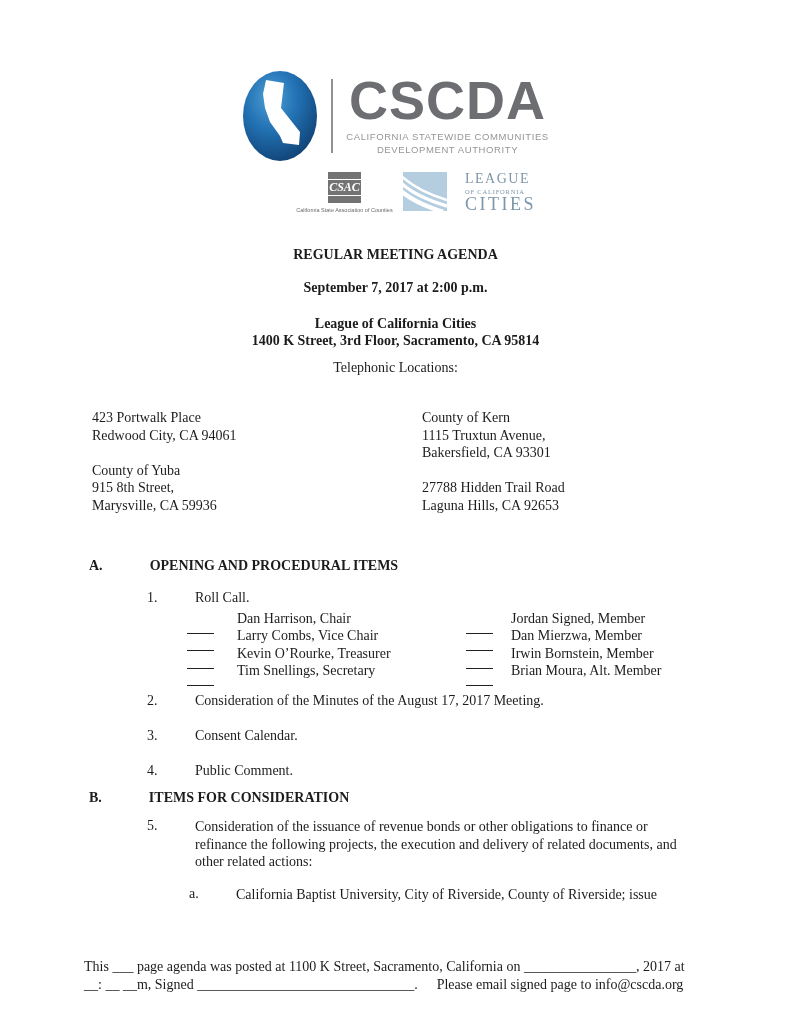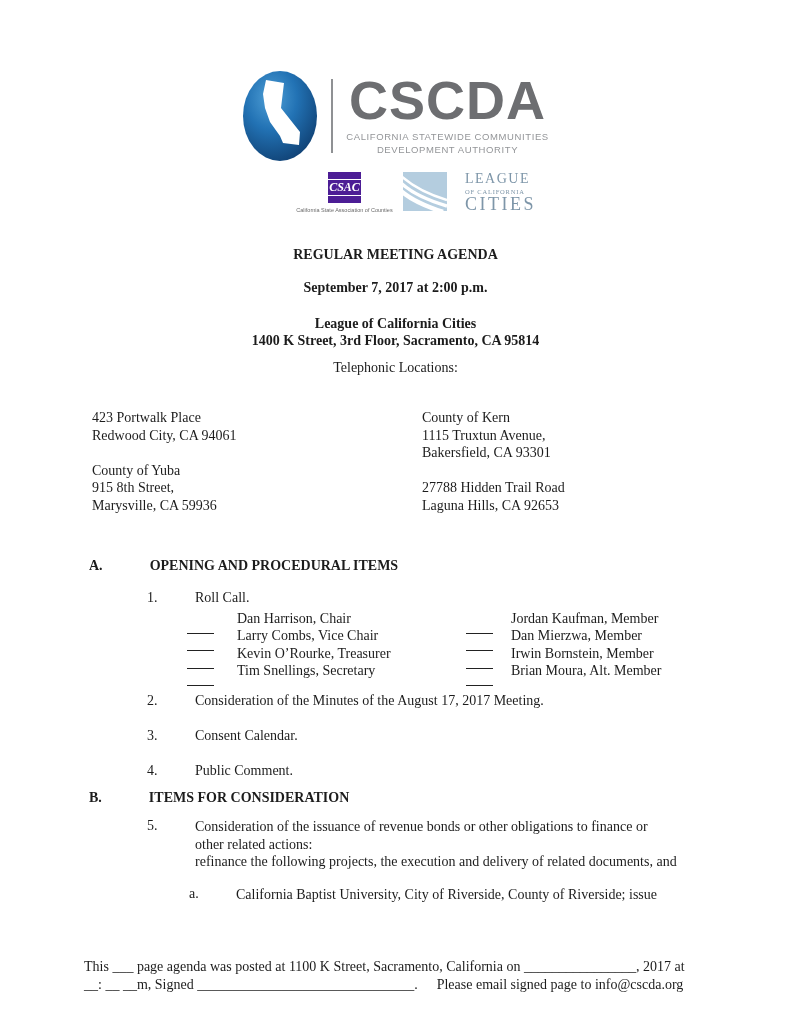--- a/index.html
+++ b/index.html
@@ -14,21 +14,21 @@
 
   
   .lockup { top:42px; left:0; right:0; display:flex; justify-content:center; align-items:center; gap:13px; }
   .lockup-divider { width:2px; height:74px; background:#8f9194; }
   .lockup-text { text-align:center; font-family:"Liberation Sans","DejaVu Sans",sans-serif; }
   .lockup-acronym { font-weight:bold; font-size:54px; line-height:48px; color:#6d6e71; letter-spacing:1px; }
   .lockup-tagline { margin-top:6px; font-size:9.5px; line-height:13px; color:#939598; letter-spacing:0.6px; }
 
   
   .csac { left:292px; top:144px; width:105px; text-align:center; }
-  .csac-box { margin:0 auto; width:33px; height:31px; background:#4c1d95; display:flex; align-items:center; justify-content:center; }
+  .csac-box { margin:0 auto; width:33px; height:31px; background:#737373; display:flex; align-items:center; justify-content:center; }
   .csac-box-inner { border:1px solid #ffffff; padding:1px 2px; color:#ffffff; font-style:italic; font-weight:bold; font-size:12px; line-height:13px; }
   .csac-caption { margin-top:4px; font-family:"Liberation Sans","DejaVu Sans",sans-serif; font-size:5.5px; color:#6a6a6a; white-space:nowrap; }
   .league { left:403px; top:144px; display:flex; gap:18px; align-items:flex-start; }
   .league-text { color:#7e96a9; }
   .lg1 { font-size:14px; letter-spacing:1.5px; line-height:14px; }
   .lg2 { font-size:6.5px; letter-spacing:0.8px; line-height:7px; margin-top:2px; }
   .lg3 { font-size:18px; letter-spacing:2.5px; line-height:15px; margin-top:2px; }
 
   
   .cline { left:0; right:0; text-align:center; font-weight:bold; }
@@ -133,21 +133,21 @@
   <div class="abs item" style="left:147px; top:562px;">
     <span class="item-num">1.</span>
       <span>Roll Call.</span>
   </div>
 
   <div class="abs rc-table">
     <div class="rc-row">
       <span class="rc-blank rc-b1" style="top:10px;"></span>
       <span class="rc-n1">Dan Harrison, Chair</span>
       <span class="rc-blank rc-b2" style="top:10px;"></span>
-      <span class="rc-n2">Jordan Kaufman, Member</span>
+      <span class="rc-n2">Jordan Signed, Member</span>
     </div>
     <div class="rc-row">
       <span class="rc-blank rc-b1" style="top:10px;"></span>
       <span class="rc-n1">Larry Combs, Vice Chair</span>
       <span class="rc-blank rc-b2" style="top:10px;"></span>
       <span class="rc-n2">Dan Mierzwa, Member</span>
     </div>
     <div class="rc-row">
       <span class="rc-blank rc-b1" style="top:10px;"></span>
       <span class="rc-n1">Kevin O’Rourke, Treasurer</span>
@@ -176,22 +176,22 @@
   </div>
 
   <div class="abs sec nowrap" style="left:89px; top:762px;">
     <span>B.</span><span class="sec-title">ITEMS FOR CONSIDERATION</span>
   </div>
 
   <div class="abs item" style="left:147px; top:790px;">
     <span class="item-num">5.</span>
     <span>
       <div class="line">Consideration of the issuance of revenue bonds or other obligations to finance or</div>
+      <div class="line">refinance the following projects, the execution and delivery of related documents, and</div>
       <div class="line">other related actions:</div>
-      <div class="line">refinance the following projects, the execution and delivery of related documents, and</div>
     </span>
   </div>
 
   <div class="abs item" style="left:189px; top:858px;">
     <span class="item-num" style="width:47px;">a.</span>
     <span>
       <div class="line">California Baptist University, City of Riverside, County of Riverside; issue</div>
     </span>
   </div>
 

